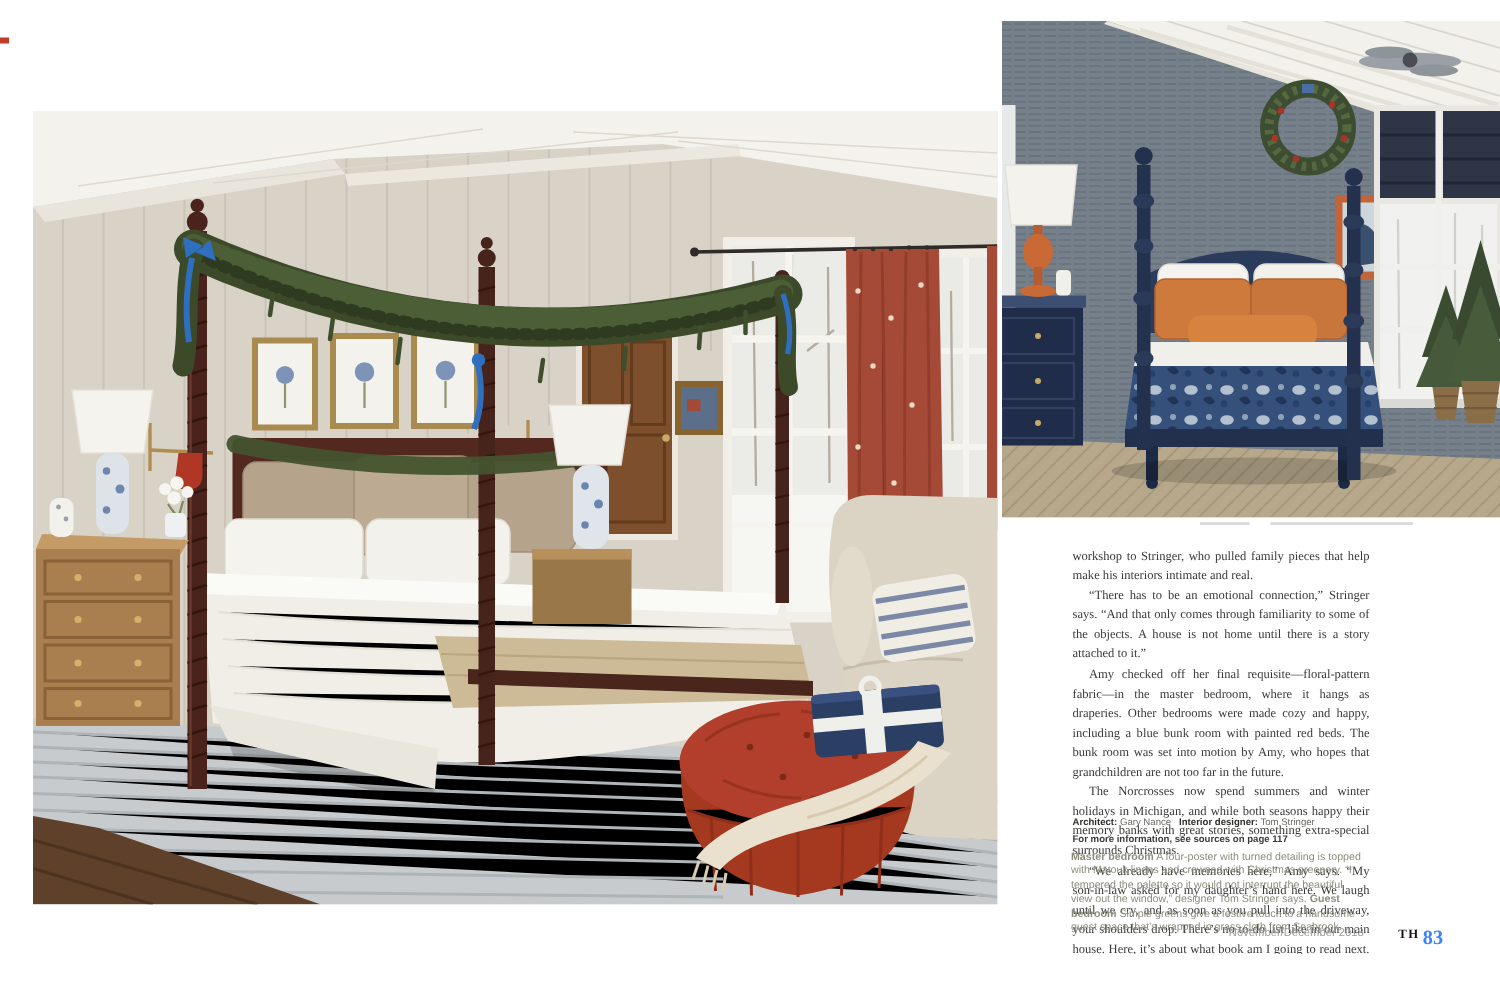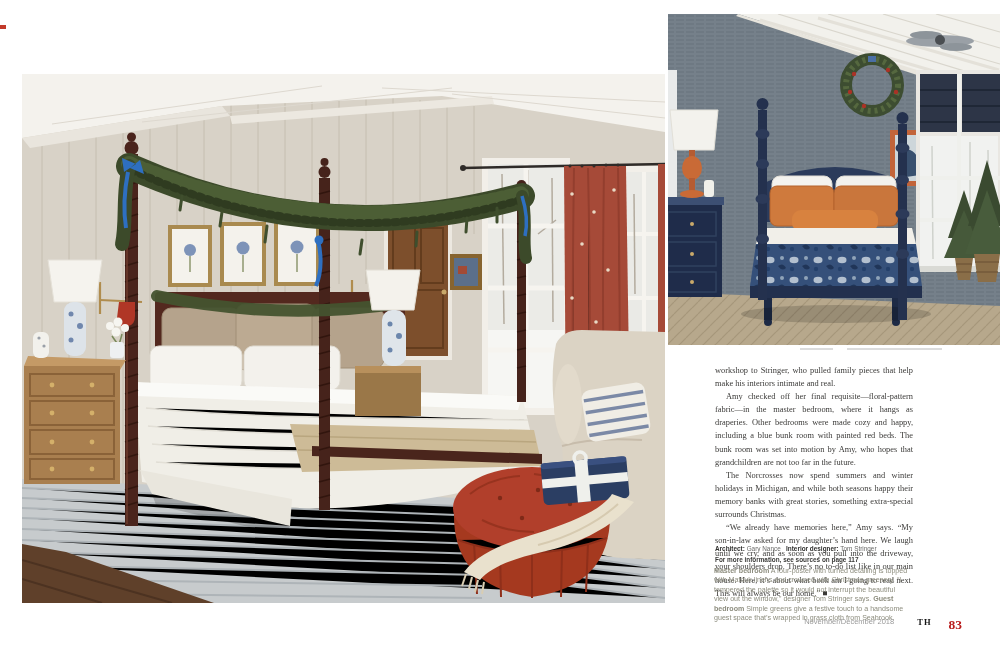--- a/index.html
+++ b/index.html
@@ -26,21 +26,21 @@
 
   .caption{position:absolute;left:714px;top:567px;width:194px;
            font-family:"Liberation Sans", sans-serif;font-size:7.1px;line-height:9.4px;color:#8c8c7d;}
   .caption .cap-lbl{font-weight:bold;}
 
   .footer{position:absolute;top:617px;right:70px;display:flex;align-items:flex-start;white-space:nowrap;}
   .footer .issue{font-family:"Liberation Sans", sans-serif;font-size:7.5px;color:#9a9a9a;}
   .footer .brand{font-family:"Liberation Serif", serif;font-weight:bold;font-size:8.5px;
                  letter-spacing:1px;color:#141414;margin-left:23px;}
   .footer .pageno{font-family:"Liberation Serif", serif;font-weight:bold;font-size:13.5px;
-                  color:#b91c1c;margin-left:17px;}
+                  color:#3b82f6;margin-left:2px;}
 </style>
 </head>
 <body>
 
 <div class="page">
 
   <div class="crop-mark"></div>
 
   <div class="photo" id="photo-master">
     <svg viewBox="0 0 643 529" preserveAspectRatio="none">
@@ -616,20 +616,21 @@
         <path d="M307,248 h24 M308,258 h22" stroke="#74593a" stroke-width="1.5"></path>
       </g>
     </svg>
   </div>
 
   <div class="credit-bar" id="credit-bar-1"></div>
   <div class="credit-bar" id="credit-bar-2"></div>
 
   <div class="article">
     <p>workshop to Stringer, who pulled family pieces that help make his interiors intimate and real.</p>
+    <p>“There has to be an emotional connection,” Stringer says. “And that only comes through familiarity to some of the objects. A house is not home until there is a story attached to it.”</p>
     <p>Amy checked off her final requisite—floral-pattern fabric—in the master bedroom, where it hangs as draperies. Other bedrooms were made cozy and happy, including a blue bunk room with painted red beds. The bunk room was set into motion by Amy, who hopes that grandchildren are not too far in the future.</p>
     <p>The Norcrosses now spend summers and winter holidays in Michigan, and while both seasons happy their memory banks with great stories, something extra-special surrounds Christmas.</p>
     <p>“We already have memories here,” Amy says. “My son-in-law asked for my daughter’s hand here. We laugh until we cry, and as soon as you pull into the driveway, your shoulders drop. There’s no to-do list like in our main house. Here, it’s about what book am I going to read next. This will always be our home.” ■</p>
   </div>
 
   <div class="credits">
     <span class="lbl">Architect:</span>
     <span>Gary Nance</span>
     &nbsp;
     <span class="lbl">Interior designer:</span>

